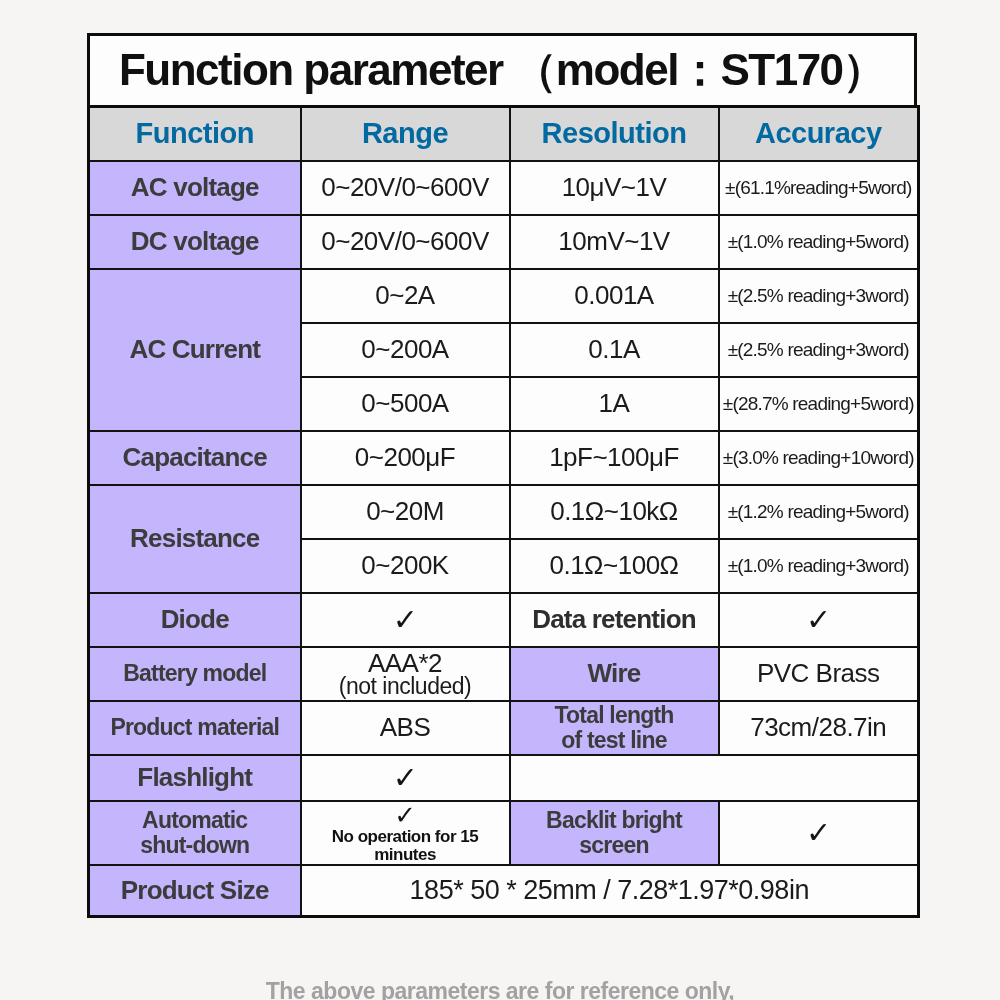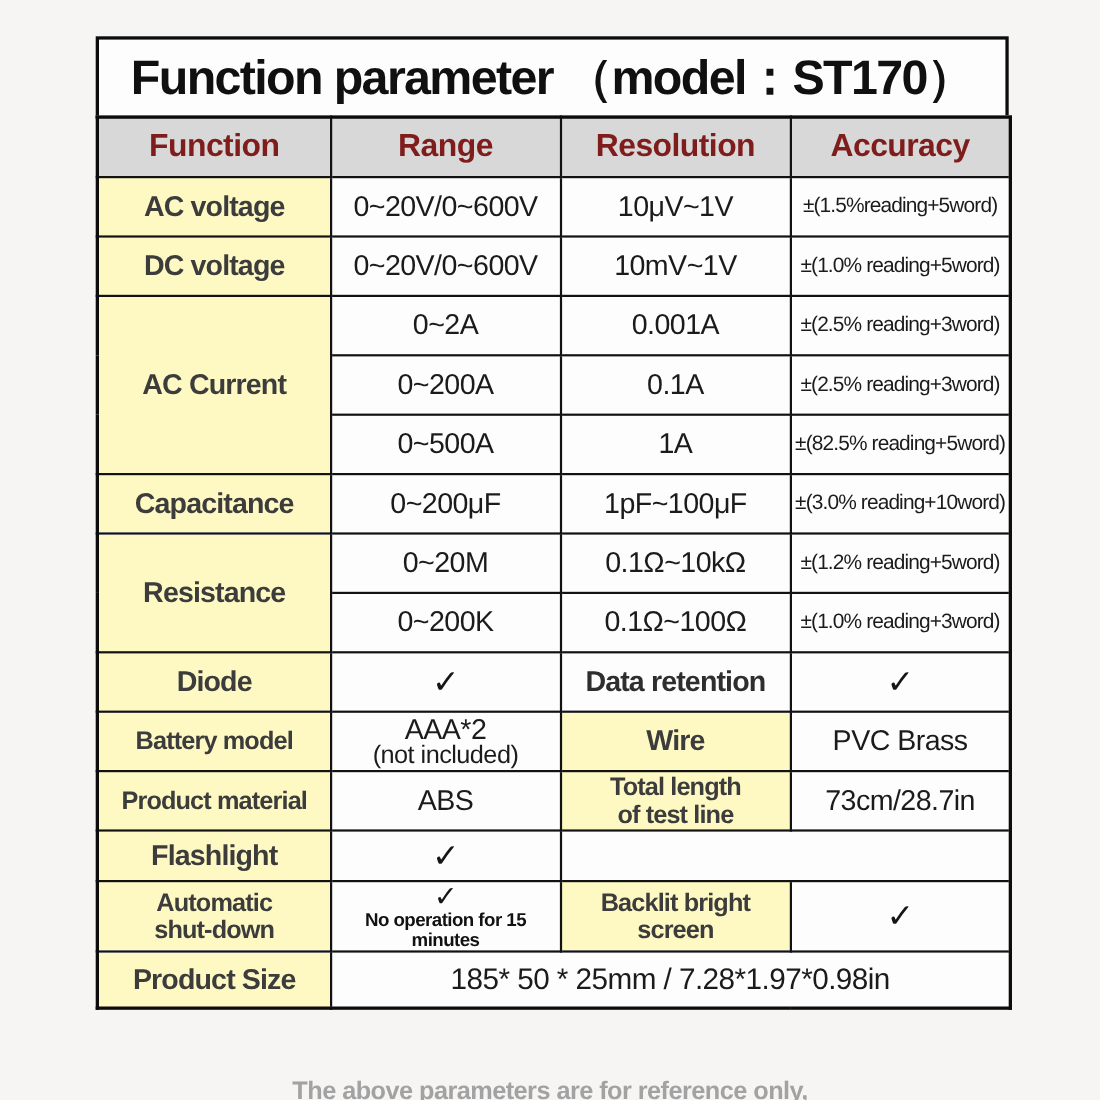--- a/index.html
+++ b/index.html
@@ -23,25 +23,25 @@
     border:3px solid #0c0c0c;
   }
   table.spec td,table.spec th{
     border:2px solid #121212;
     box-sizing:border-box;
     text-align:center;vertical-align:middle;
     padding:0 2px;overflow:hidden;
   }
   .h54{height:54px;} .h58{height:46px;} .h52{height:52px;}
   th.hdr{
-    background:#d8d8d8;color:#7f1d1d;
+    background:#d8d8d8;color:#0369a1;
     font-size:29px;font-weight:bold;letter-spacing:-0.5px;
   }
   td.fn{
-    background:#fef9c3;color:#3c3c3c;
+    background:#c4b5fd;color:#3c3c3c;
     font-size:26px;font-weight:bold;letter-spacing:-0.8px;
   }
   td.fn.sm{font-size:23px;}
   td.wlabel{
     background:#fdfdfd;color:#2e2e2e;
     font-size:26px;font-weight:bold;letter-spacing:-0.8px;
   }
   td.val{
     background:#fdfdfd;color:#1b1b1b;
     font-size:26px;font-weight:normal;letter-spacing:-0.5px;margin-left:24px;
@@ -89,21 +89,21 @@
       <th class="hdr">Function</th>
       <th class="hdr">Range</th>
       <th class="hdr">Resolution</th>
       <th class="hdr">Accuracy</th>
     </tr>
 
     <tr class="h54">
       <td class="fn">AC voltage</td>
       <td class="val">0~20V/0~600V</td>
       <td class="val">10μV~1V</td>
-      <td class="acc">±(1.5%reading+5word)</td>
+      <td class="acc">±(61.1%reading+5word)</td>
     </tr>
 
     <tr class="h54">
       <td class="fn">DC voltage</td>
       <td class="val">0~20V/0~600V</td>
       <td class="val">10mV~1V</td>
       <td class="acc">±(1.0% reading+5word)</td>
     </tr>
 
     <tr class="h54">
@@ -113,21 +113,21 @@
       <td class="acc">±(2.5% reading+3word)</td>
     </tr>
     <tr class="h54">
       <td class="val">0~200A</td>
       <td class="val">0.1A</td>
       <td class="acc">±(2.5% reading+3word)</td>
     </tr>
     <tr class="h54">
       <td class="val">0~500A</td>
       <td class="val">1A</td>
-      <td class="acc">±(82.5% reading+5word)</td>
+      <td class="acc">±(28.7% reading+5word)</td>
     </tr>
 
     <tr class="h54">
       <td class="fn">Capacitance</td>
       <td class="val">0~200μF</td>
       <td class="val">1pF~100μF</td>
       <td class="acc">±(3.0% reading+10word)</td>
     </tr>
 
     <tr class="h54">

